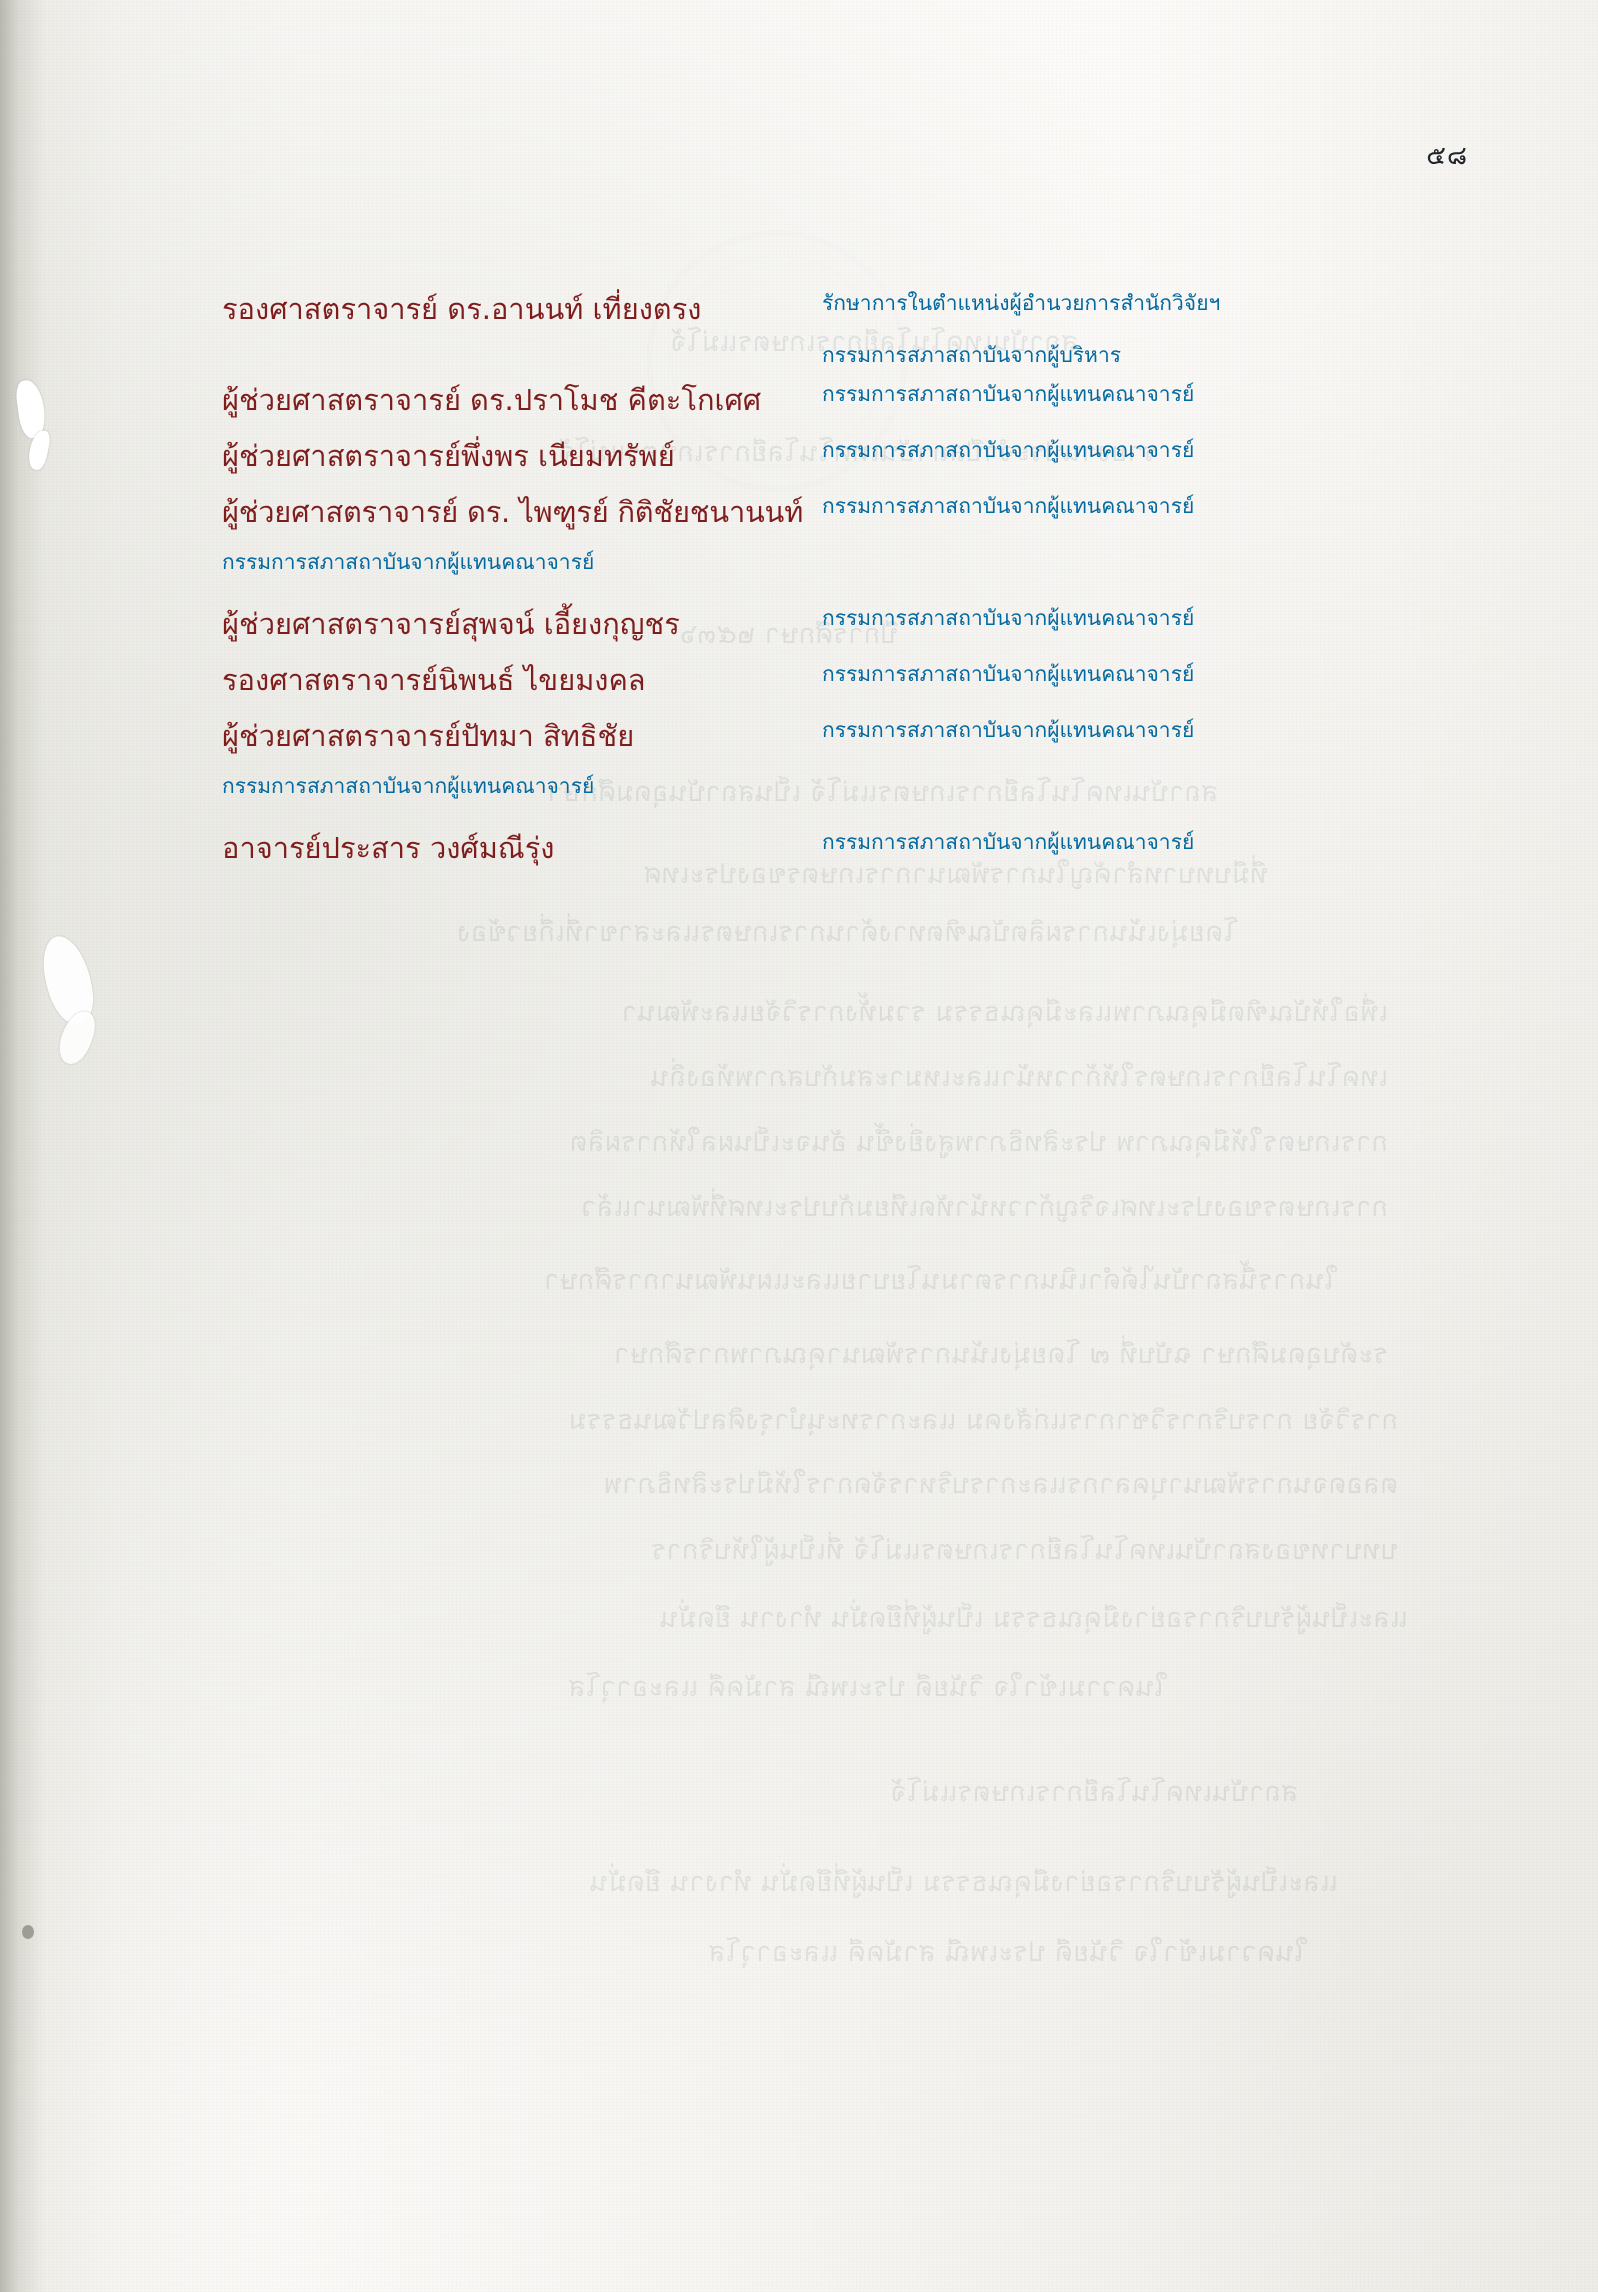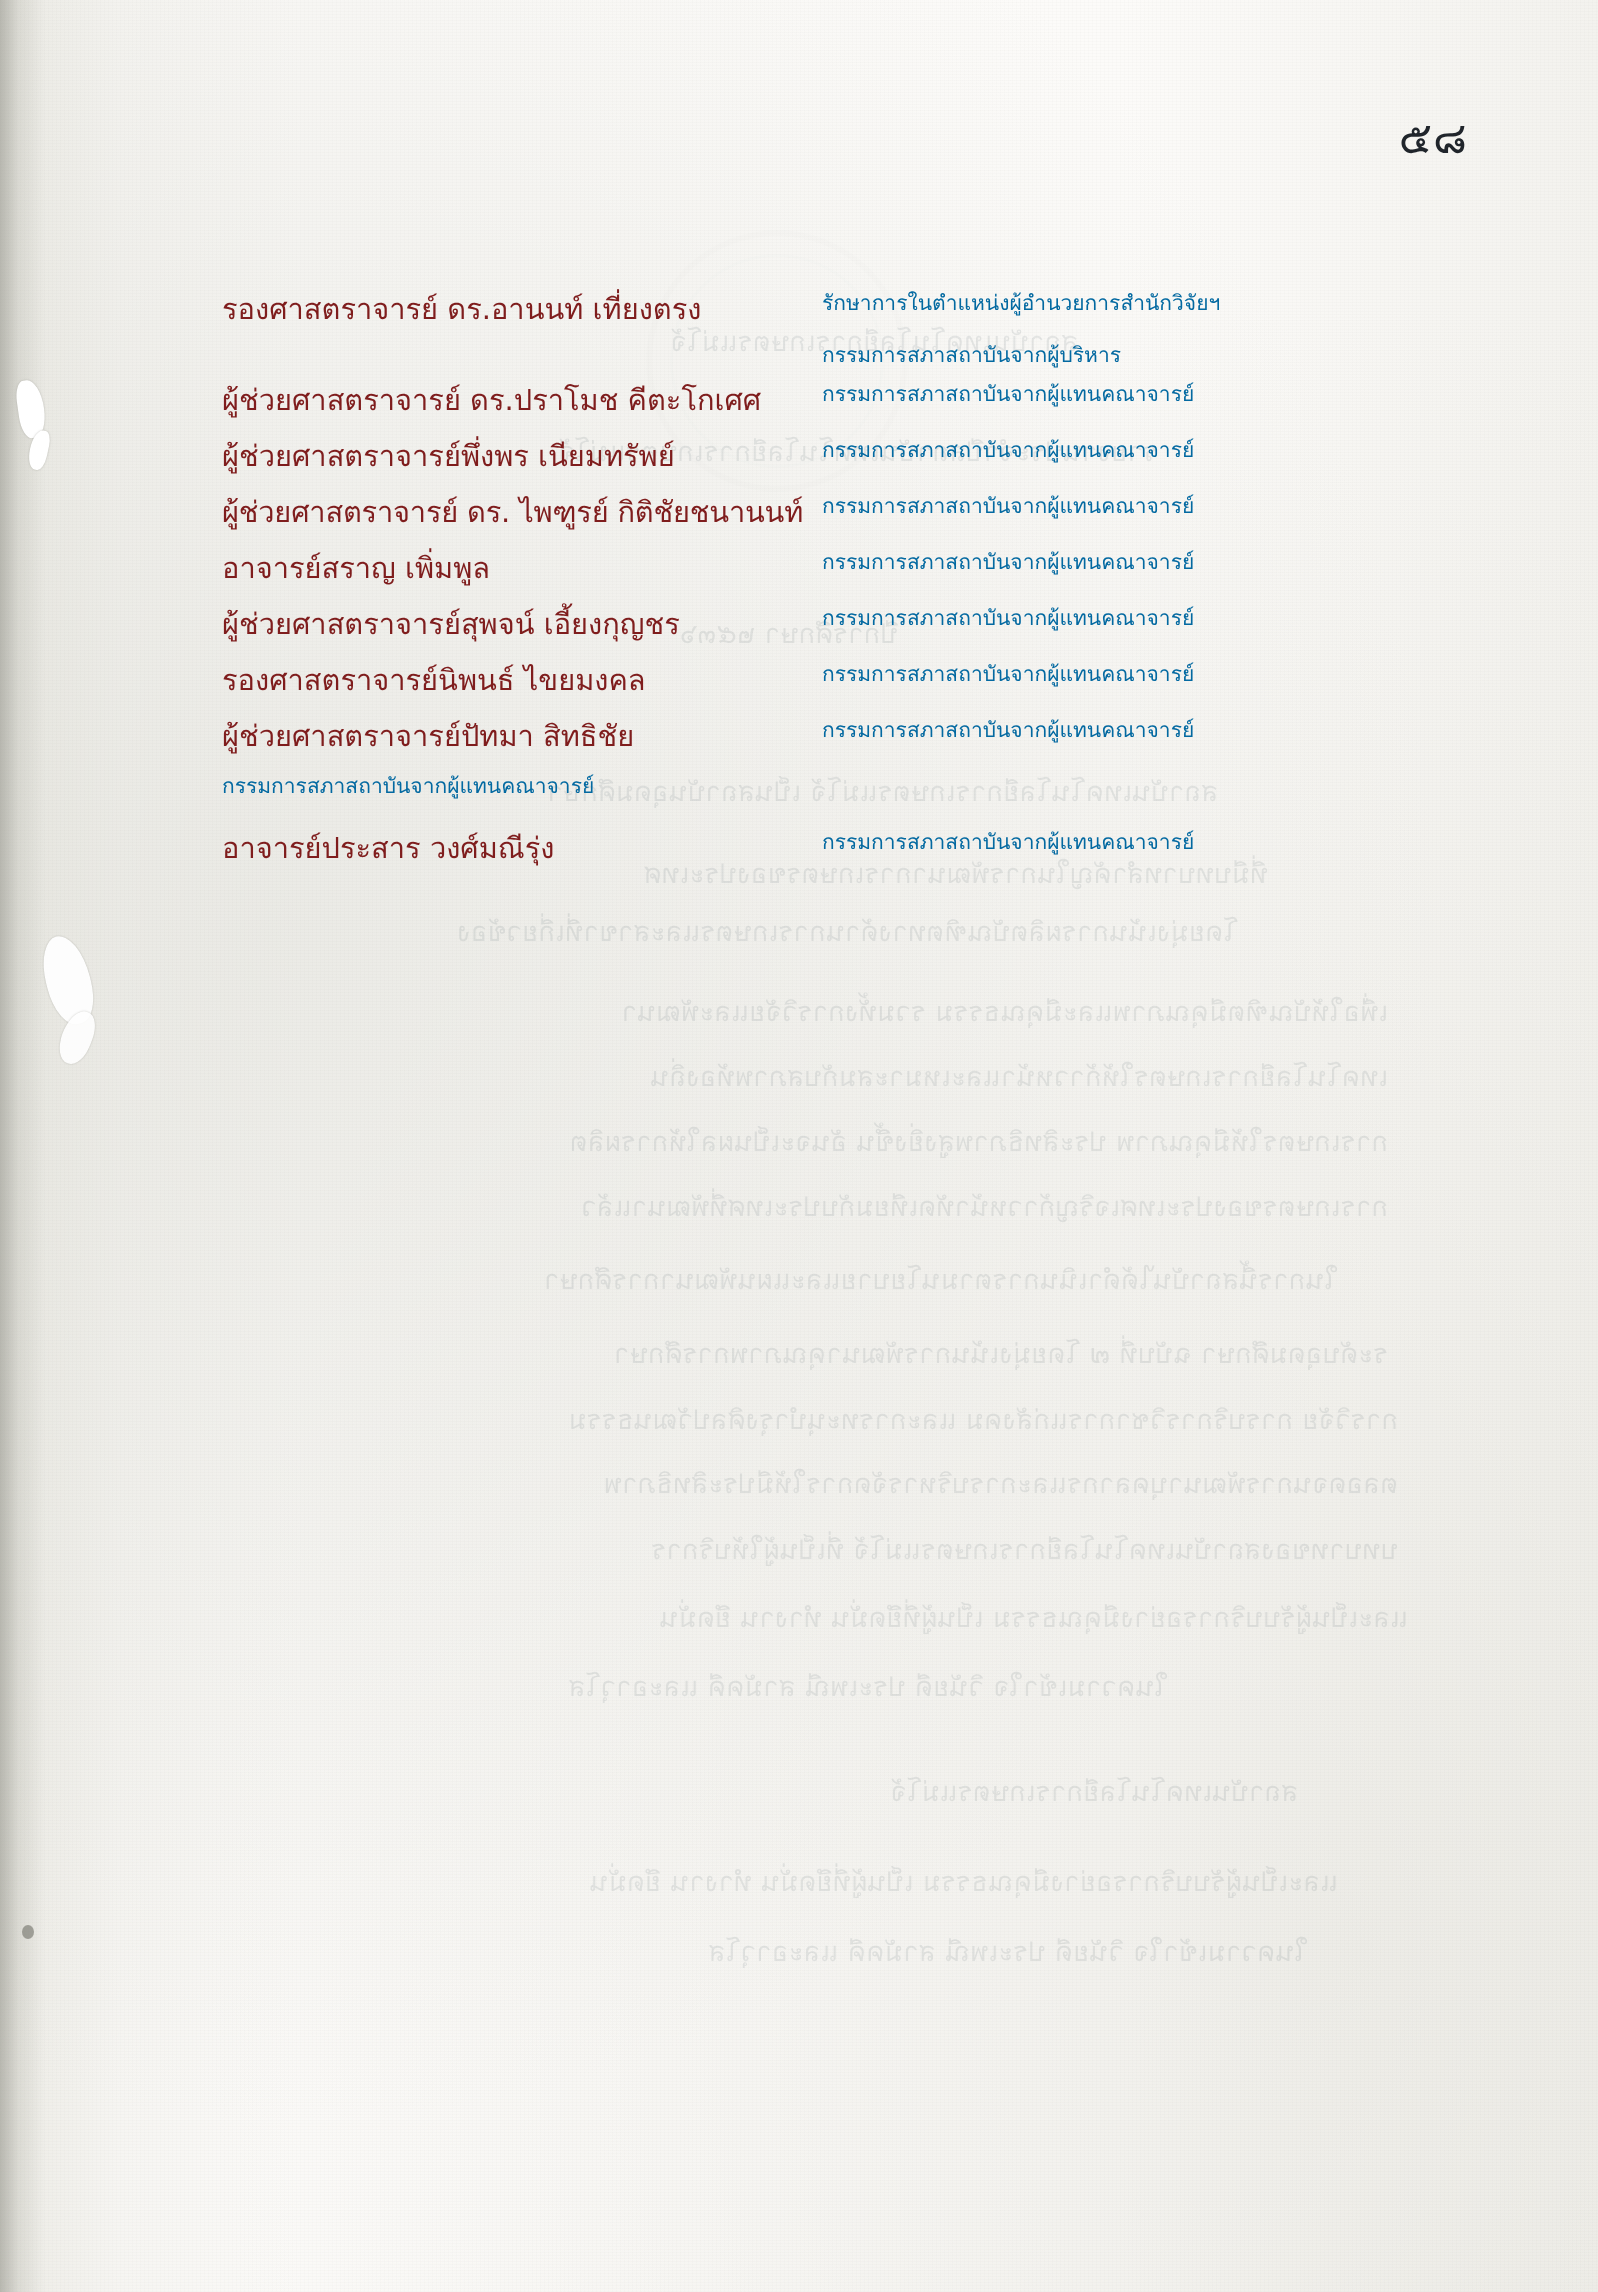--- a/index.html
+++ b/index.html
@@ -90,22 +90,22 @@
   }
 
   
   .content {
     position: absolute;
     inset: 0;
   }
   .page-number {
     position: absolute;
     right: 130px;
-    top: 102px;
-    font-size: 44px;
+    top: 134px;
+    font-size: 26px;
     color: #20252b;
     letter-spacing: 1px;
   }
   .roster {
     position: absolute;
     left: 222px;
     top: 290px;
     width: 1190px;
   }
   .row {
@@ -194,21 +194,20 @@
         <div class="name">ผู้ช่วยศาสตราจารย์พึ่งพร เนียมทรัพย์</div>
         <div class="role-col">กรรมการสภาสถาบันจากผู้แทนคณาจารย์</div>
       </div>
 
       <div class="row tight">
         <div class="name">ผู้ช่วยศาสตราจารย์ ดร. ไพฑูรย์ กิติชัยชนานนท์</div>
         <div class="role-col">กรรมการสภาสถาบันจากผู้แทนคณาจารย์</div>
       </div>
 
       <div class="row">
-        <div class="name">อาจารย์สราญ เพิ่มพูล</div>
         <div class="role-col">กรรมการสภาสถาบันจากผู้แทนคณาจารย์</div>
       </div>
 
       <div class="row">
         <div class="name">ผู้ช่วยศาสตราจารย์สุพจน์ เอี้ยงกุญชร</div>
         <div class="role-col">กรรมการสภาสถาบันจากผู้แทนคณาจารย์</div>
       </div>
 
       <div class="row">
         <div class="name">รองศาสตราจารย์นิพนธ์ ไขยมงคล</div>

